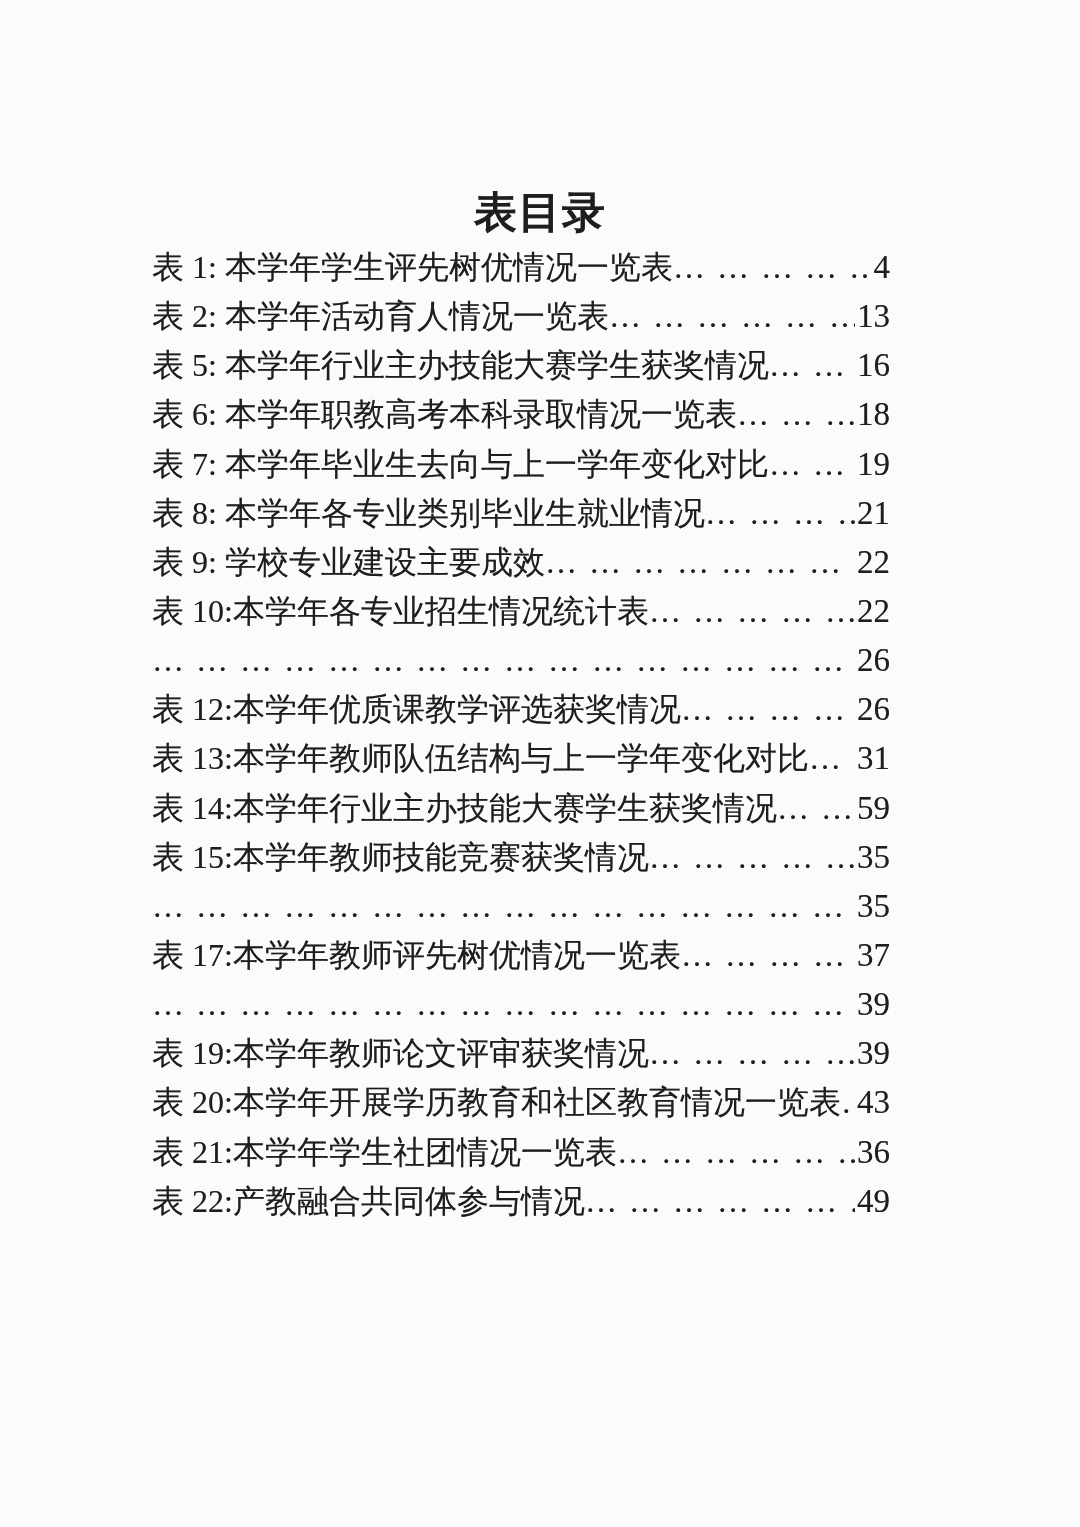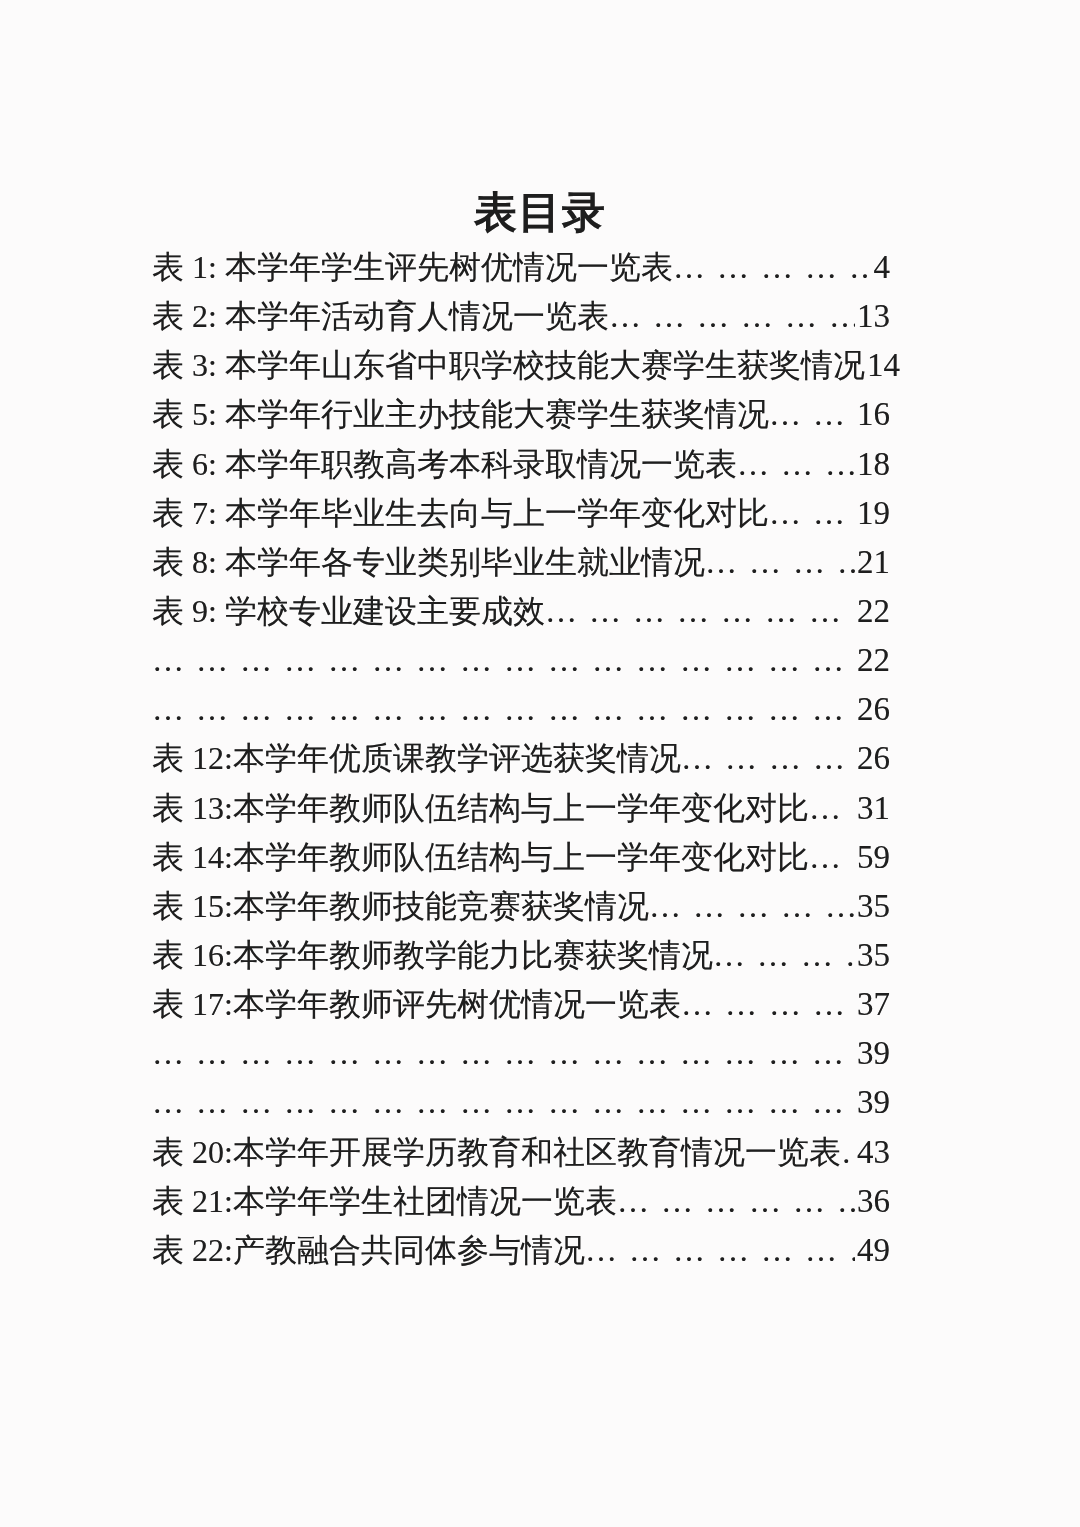--- a/index.html
+++ b/index.html
@@ -70,25 +70,20 @@
         <span class="label">表 1: 本学年学生评先树优情况一览表</span>
         <span class="dots">… … … … … … … … … … … … … … … … … … … … … … … … … … … … … … </span>
         <span class="pg">4</span>
       </div>
       <div class="row">
         <span class="label">表 2: 本学年活动育人情况一览表</span>
         <span class="dots">… … … … … … … … … … … … … … … … … … … … … … … … … … … … … … </span>
         <span class="pg">13</span>
       </div>
       <div class="row">
-        <span class="label">表 3: 本学年山东省中职学校技能大赛学生获奖情况</span>
-        <span class="dots">… … … … … … … … … … … … … … … … … … … … … … … … … … … … … … </span>
-        <span class="pg">14</span>
-      </div>
-      <div class="row">
         <span class="label">表 5: 本学年行业主办技能大赛学生获奖情况</span>
         <span class="dots">… … … … … … … … … … … … … … … … … … … … … … … … … … … … … … </span>
         <span class="pg">16</span>
       </div>
       <div class="row">
         <span class="label">表 6: 本学年职教高考本科录取情况一览表</span>
         <span class="dots">… … … … … … … … … … … … … … … … … … … … … … … … … … … … … … </span>
         <span class="pg">18</span>
       </div>
       <div class="row">
@@ -100,62 +95,63 @@
         <span class="label">表 8: 本学年各专业类别毕业生就业情况</span>
         <span class="dots">… … … … … … … … … … … … … … … … … … … … … … … … … … … … … … </span>
         <span class="pg">21</span>
       </div>
       <div class="row">
         <span class="label">表 9: 学校专业建设主要成效</span>
         <span class="dots">… … … … … … … … … … … … … … … … … … … … … … … … … … … … … … </span>
         <span class="pg">22</span>
       </div>
       <div class="row">
+        <span class="label">表 10:本学年各专业招生情况统计表</span>
         <span class="dots">… … … … … … … … … … … … … … … … … … … … … … … … … … … … … … </span>
         <span class="pg">22</span>
       </div>
       <div class="row">
         <span class="dots">… … … … … … … … … … … … … … … … … … … … … … … … … … … … … … </span>
         <span class="pg">26</span>
       </div>
       <div class="row">
         <span class="label">表 12:本学年优质课教学评选获奖情况</span>
         <span class="dots">… … … … … … … … … … … … … … … … … … … … … … … … … … … … … … </span>
         <span class="pg">26</span>
       </div>
       <div class="row">
         <span class="label">表 13:本学年教师队伍结构与上一学年变化对比</span>
         <span class="dots">… … … … … … … … … … … … … … … … … … … … … … … … … … … … … … </span>
         <span class="pg">31</span>
       </div>
       <div class="row">
-        <span class="label">表 14:本学年教师队伍结构与上一学年变化对比</span>
+        <span class="label">表 14:本学年行业主办技能大赛学生获奖情况</span>
         <span class="dots">… … … … … … … … … … … … … … … … … … … … … … … … … … … … … … </span>
         <span class="pg">59</span>
       </div>
       <div class="row">
         <span class="label">表 15:本学年教师技能竞赛获奖情况</span>
         <span class="dots">… … … … … … … … … … … … … … … … … … … … … … … … … … … … … … </span>
         <span class="pg">35</span>
       </div>
       <div class="row">
-        <span class="label">表 16:本学年教师教学能力比赛获奖情况</span>
         <span class="dots">… … … … … … … … … … … … … … … … … … … … … … … … … … … … … … </span>
         <span class="pg">35</span>
       </div>
       <div class="row">
         <span class="label">表 17:本学年教师评先树优情况一览表</span>
         <span class="dots">… … … … … … … … … … … … … … … … … … … … … … … … … … … … … … </span>
         <span class="pg">37</span>
       </div>
       <div class="row">
         <span class="dots">… … … … … … … … … … … … … … … … … … … … … … … … … … … … … … </span>
         <span class="pg">39</span>
       </div>
       <div class="row">
+        <span class="label">表 19:本学年教师论文评审获奖情况</span>
         <span class="dots">… … … … … … … … … … … … … … … … … … … … … … … … … … … … … … </span>
         <span class="pg">39</span>
       </div>
       <div class="row">
         <span class="label">表 20:本学年开展学历教育和社区教育情况一览表</span>
         <span class="dots">… … … … … … … … … … … … … … … … … … … … … … … … … … … … … … </span>
         <span class="pg">43</span>
       </div>
       <div class="row">
         <span class="label">表 21:本学年学生社团情况一览表</span>

